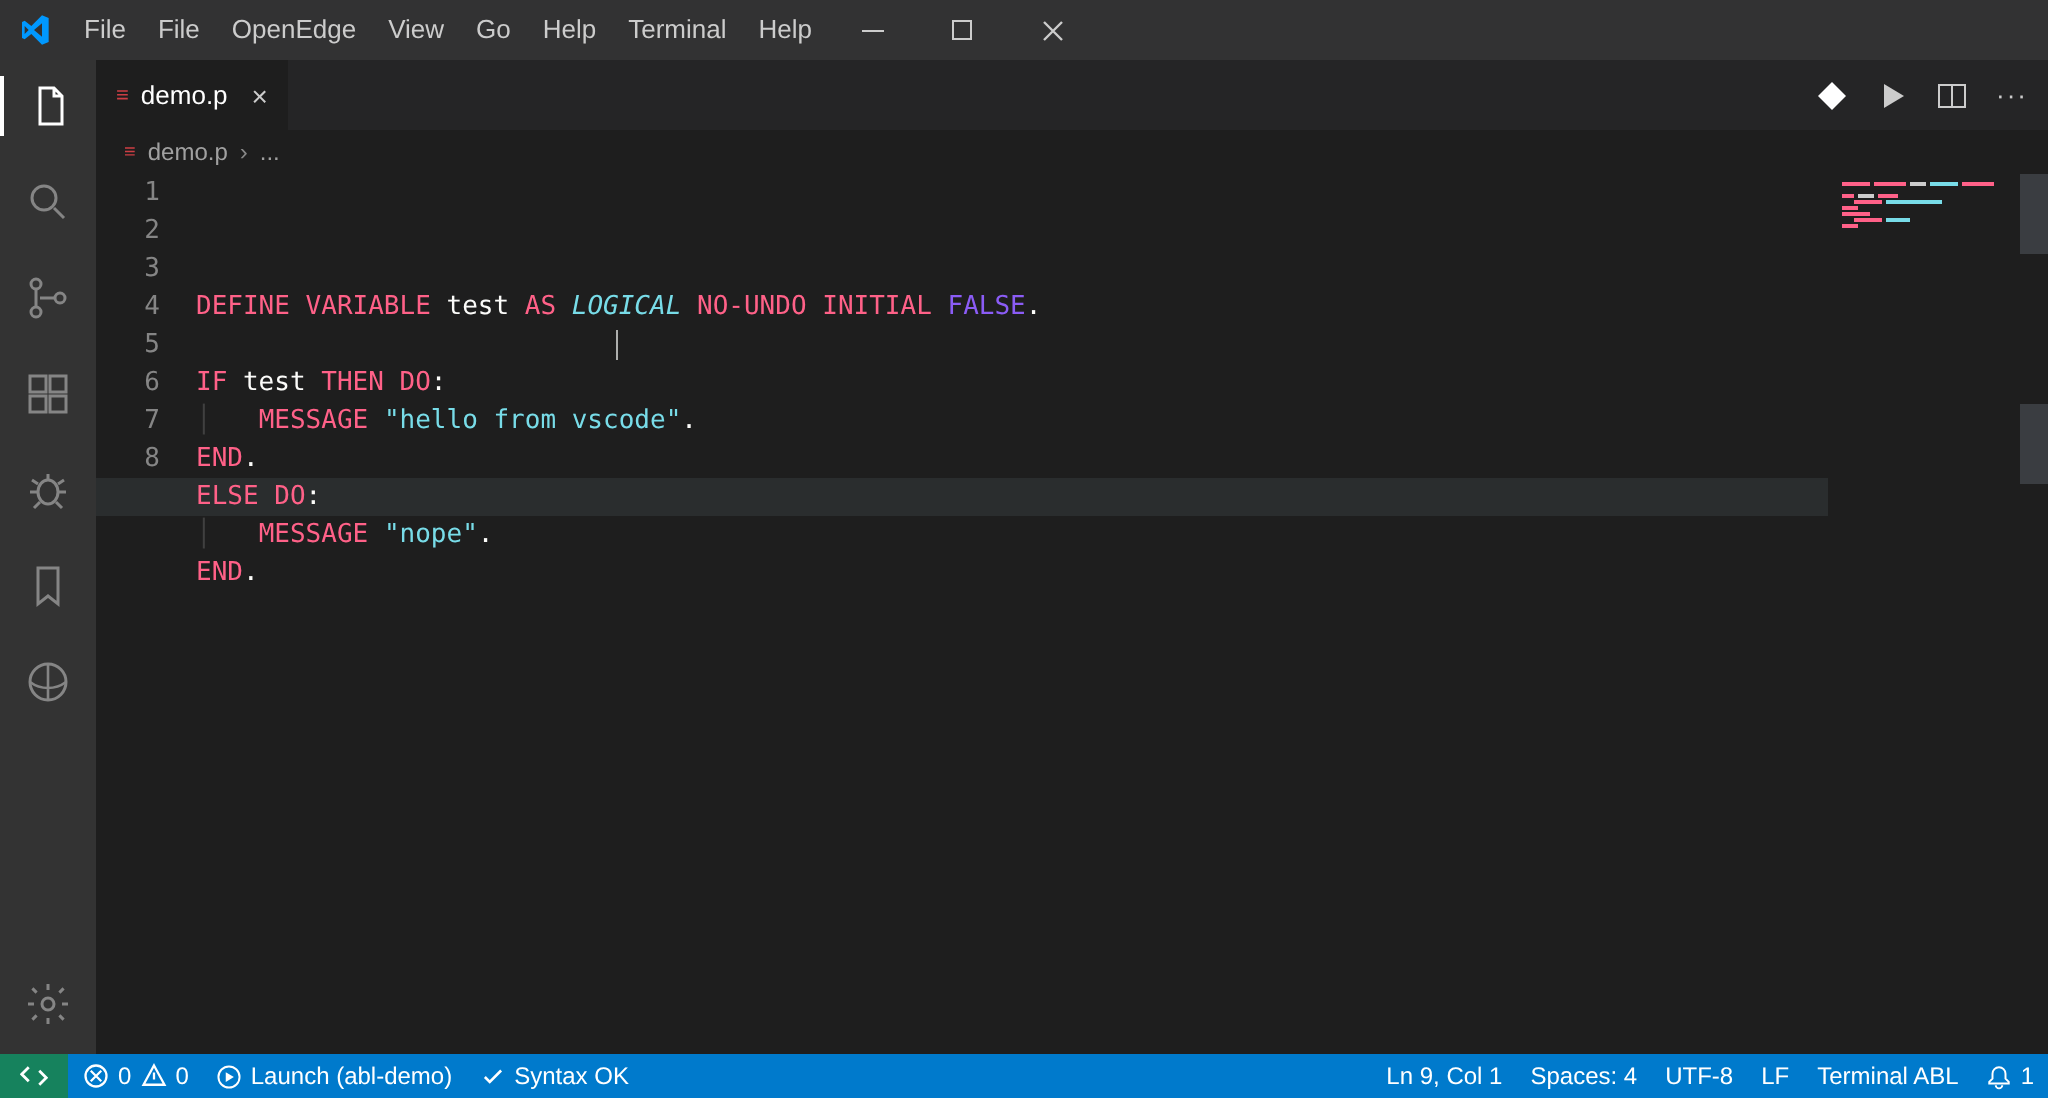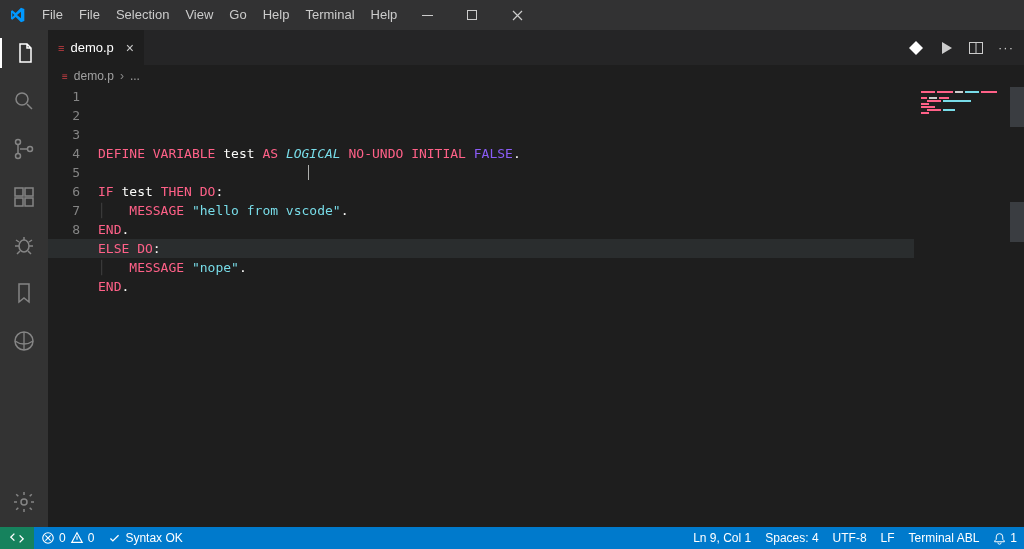--- a/index.html
+++ b/index.html
@@ -100,21 +100,21 @@
 
 <div class="titlebar">
   <div class="logo">
     <svg width="16" height="16" viewBox="0 0 24 24">
         <path fill="#0098ff" d="M23 3l-5-2-8 8-5-4-2 1v12l2 1 5-4 8 8 5-2V3zM5 15V9l3 3-3 3zm13 2l-6-5 6-5v10z"></path>
       </svg>
   </div>
   <div class="menu">
     <div class="menu-item">File</div>
     <div class="menu-item">File</div>
-    <div class="menu-item">Selection</div>
+    <div class="menu-item">OpenEdge</div>
     <div class="menu-item">View</div>
     <div class="menu-item">Go</div>
     <div class="menu-item">Help</div>
     <div class="menu-item">Terminal</div>
     <div class="menu-item">Help</div>
   </div>
   <div class="win-controls">
     <div class="win-btn">
         <svg width="11" height="1">
           <rect width="11" height="1" fill="#ccc"></rect>
@@ -298,20 +298,27 @@
       </svg>
     <span>0</span>
     <svg width="14" height="14" viewBox="0 0 16 16">
         <path d="M8 2l6 11H2z" fill="none" stroke="#fff" stroke-width="1.3"></path>
         <line x1="8" y1="6" x2="8" y2="10" stroke="#fff" stroke-width="1.3"></line>
       </svg>
     <span>0</span>
   </div>
   <div class="status-item">
     <svg width="13" height="13" viewBox="0 0 16 16">
+        <circle cx="8" cy="8" r="6.5" fill="none" stroke="#fff" stroke-width="1.2"></circle>
+        <path d="M6 5l5 3-5 3z" fill="#fff"></path>
+      </svg>
+    <span>Launch (abl-demo)</span>
+  </div>
+  <div class="status-item">
+    <svg width="13" height="13" viewBox="0 0 16 16">
         <path d="M3 8l3 3 7-7" fill="none" stroke="#fff" stroke-width="1.6"></path>
       </svg>
     <span>Syntax OK</span>
   </div>
   <div class="status-right">
     <div class="status-item">Ln 9, Col 1</div>
     <div class="status-item">Spaces: 4</div>
     <div class="status-item">UTF-8</div>
     <div class="status-item">LF</div>
     <div class="status-item">Terminal ABL</div>

